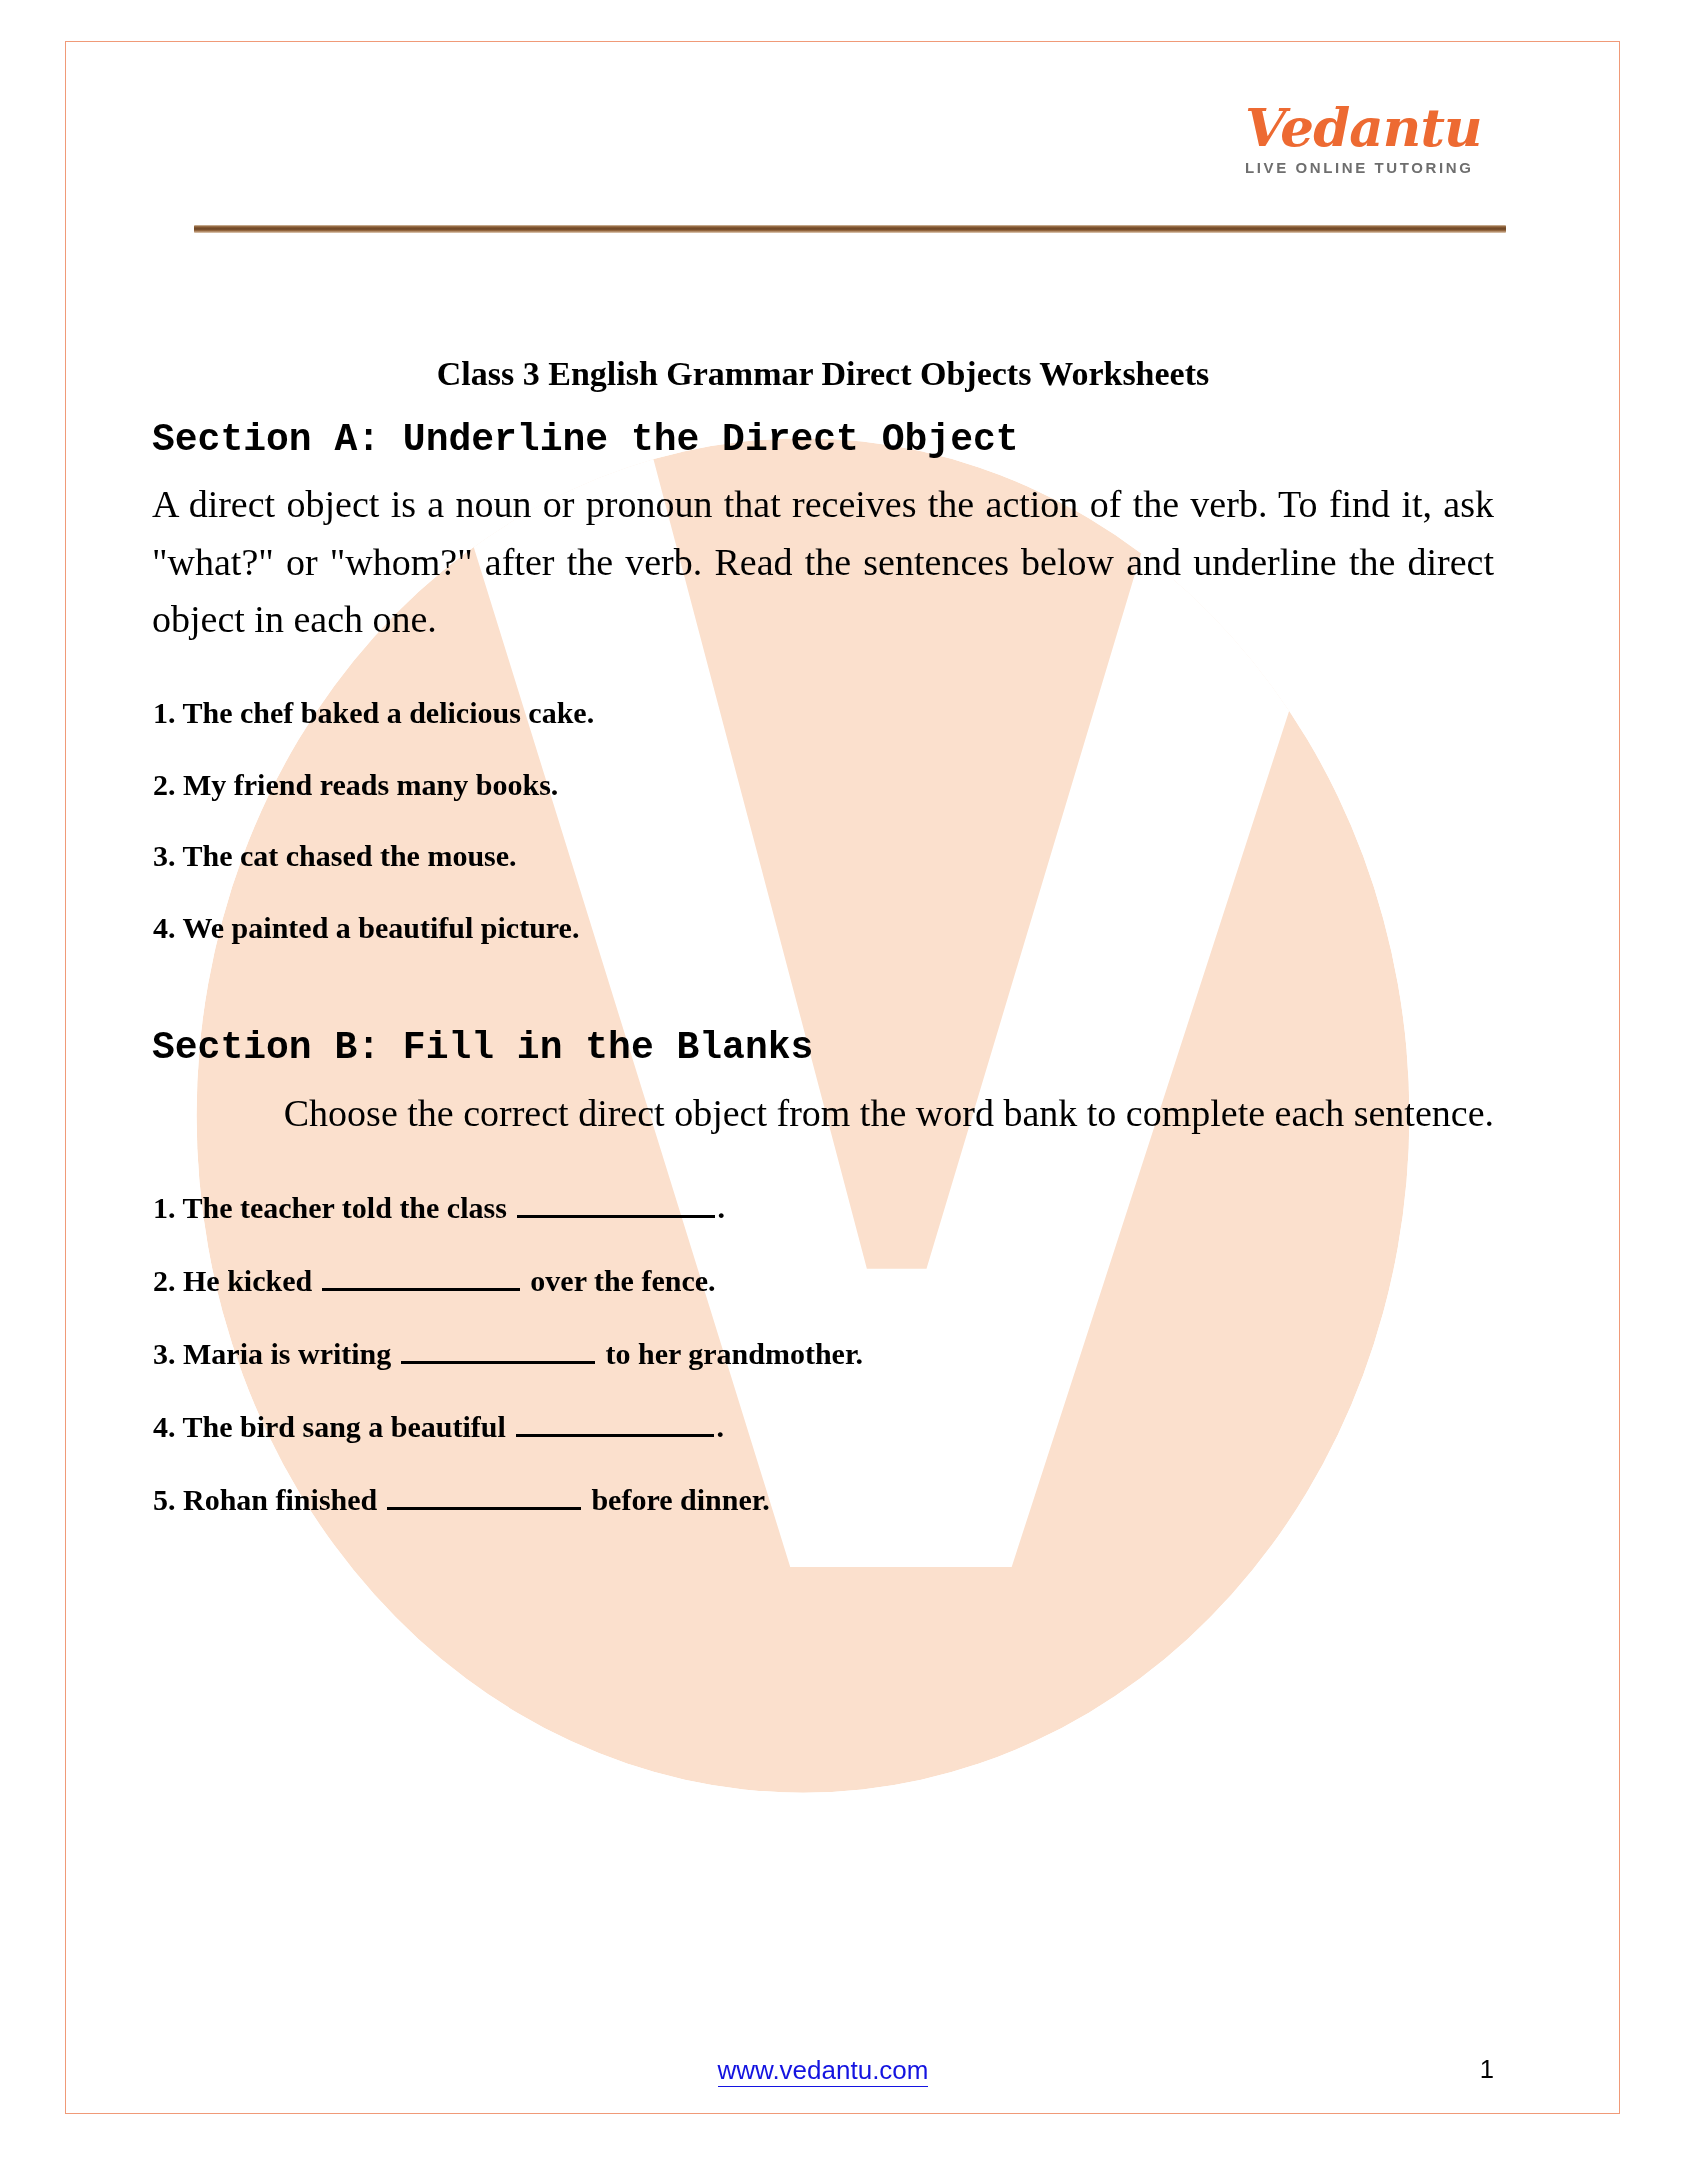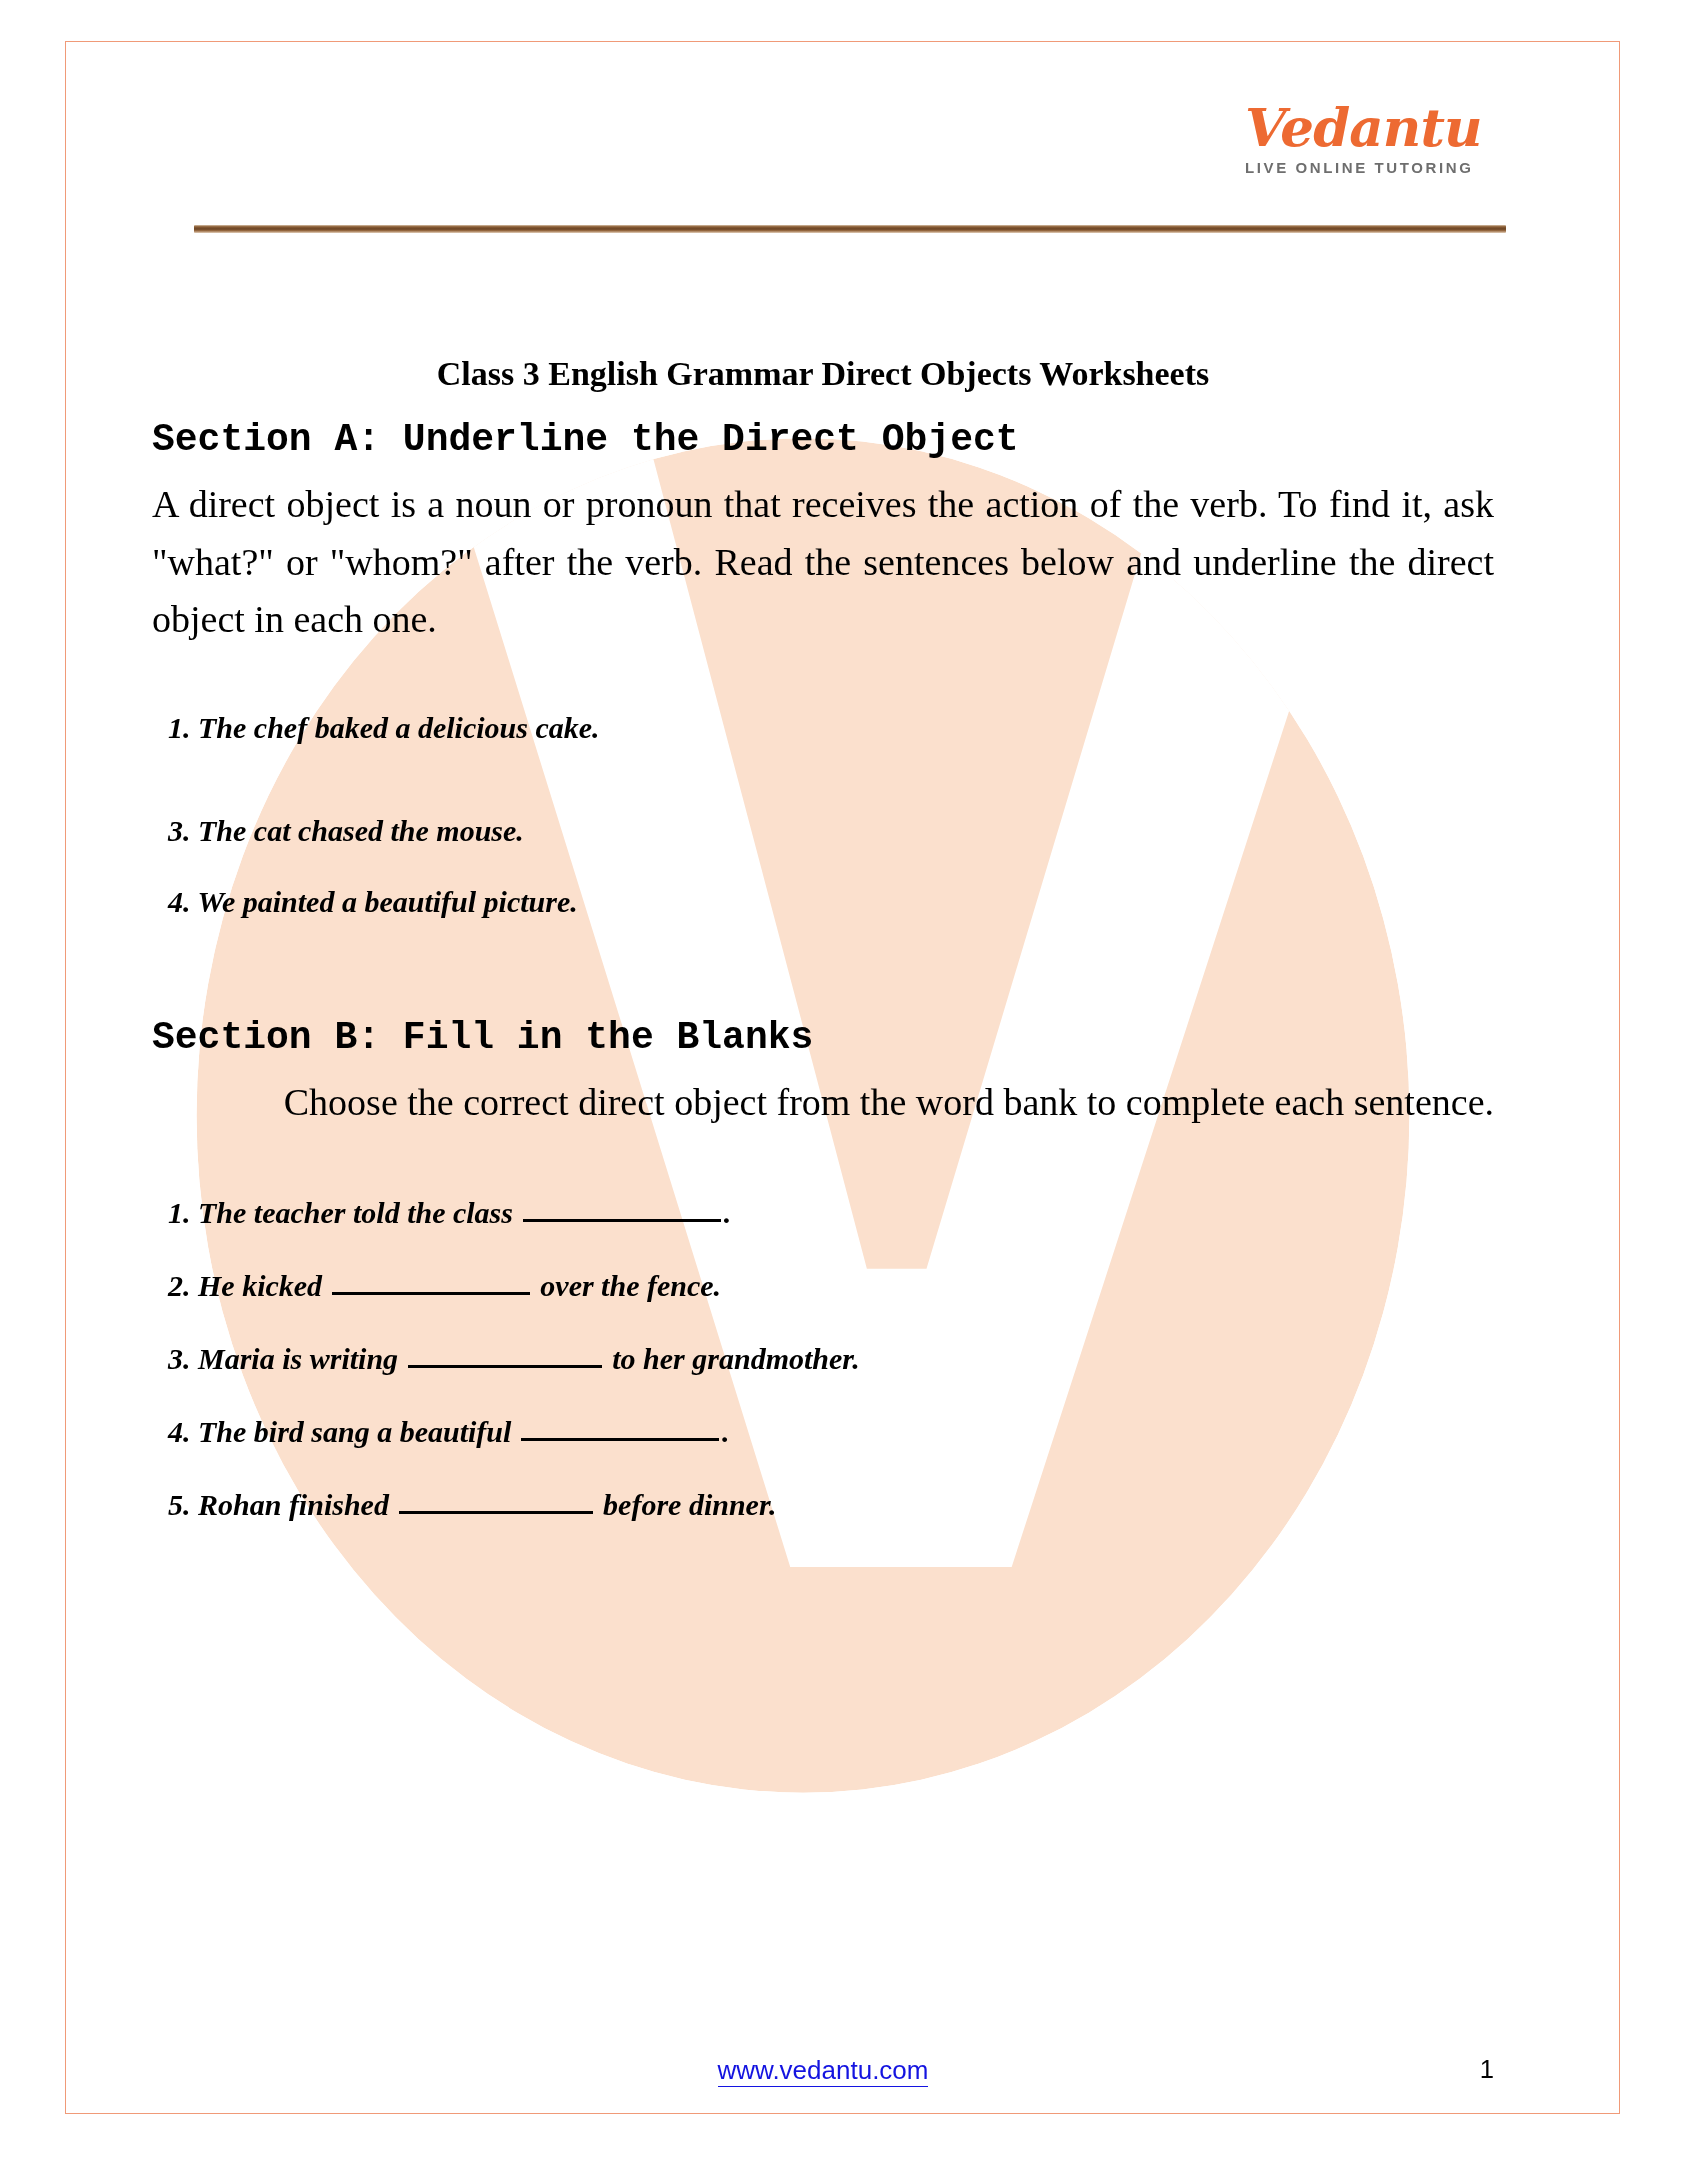--- a/index.html
+++ b/index.html
@@ -115,21 +115,21 @@
   .body-text {
     font-size: 38px;
     font-weight: 400;
     color: #000;
     text-align: justify;
     line-height: 1.52;
     margin: 0;
   }
   .body-text.nojust { text-align: right; }
 
-  .q-list { margin: 16px; padding: 0; list-style: none; font-style: italic; }
+  .q-list { margin: 1px; padding: 0; list-style: none; }
   .q-item {
     font-size: 30px;
     font-weight: 700;
     color: #000;
     line-height: 1.35;
     margin: 0;
     white-space: nowrap;
   }
 
   .blank {
@@ -207,20 +207,21 @@
   <div class="doc-title">Class 3 English Grammar Direct Objects Worksheets</div>
 
   <div class="section-heading">Section A: Underline the Direct Object</div>
   <p class="body-text">A direct object is a noun or pronoun that receives the action of the verb. To find it, ask "what?" or "whom?" after the verb. Read the sentences below and underline the direct object in each one.</p>
 
   <div class="spacer-lg"></div>
 
   <div class="q-list">
     <div class="q-item">1. The chef baked a delicious cake.</div>
     <div class="spacer-md"></div>
+    <div class="q-item">2. My friend reads many books.</div>
     <div class="spacer-md"></div>
     <div class="q-item">3. The cat chased the mouse.</div>
     <div class="spacer-md"></div>
     <div class="q-item">4. We painted a beautiful picture.</div>
     <div class="spacer-md"></div>
   </div>
 
   <div class="spacer-lg"></div>
 
   <div class="section-heading">Section B: Fill in the Blanks</div>

